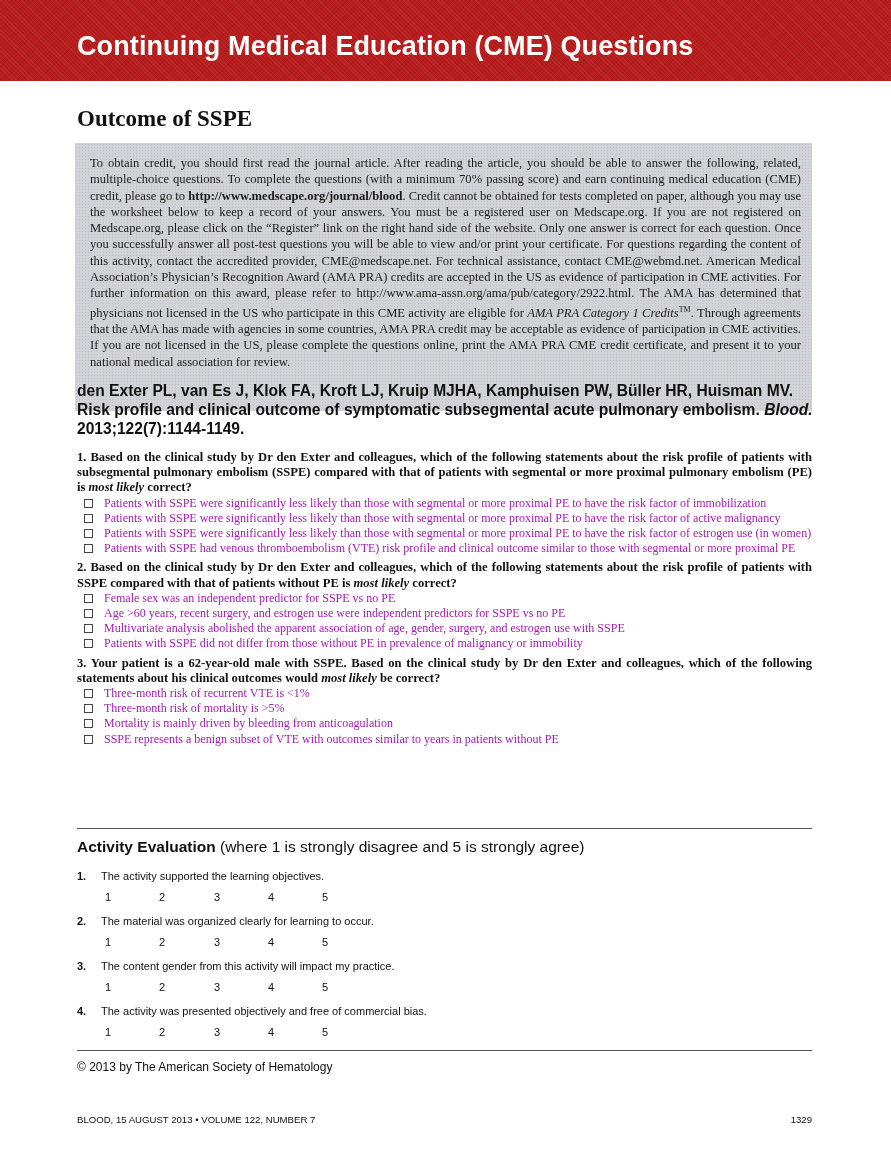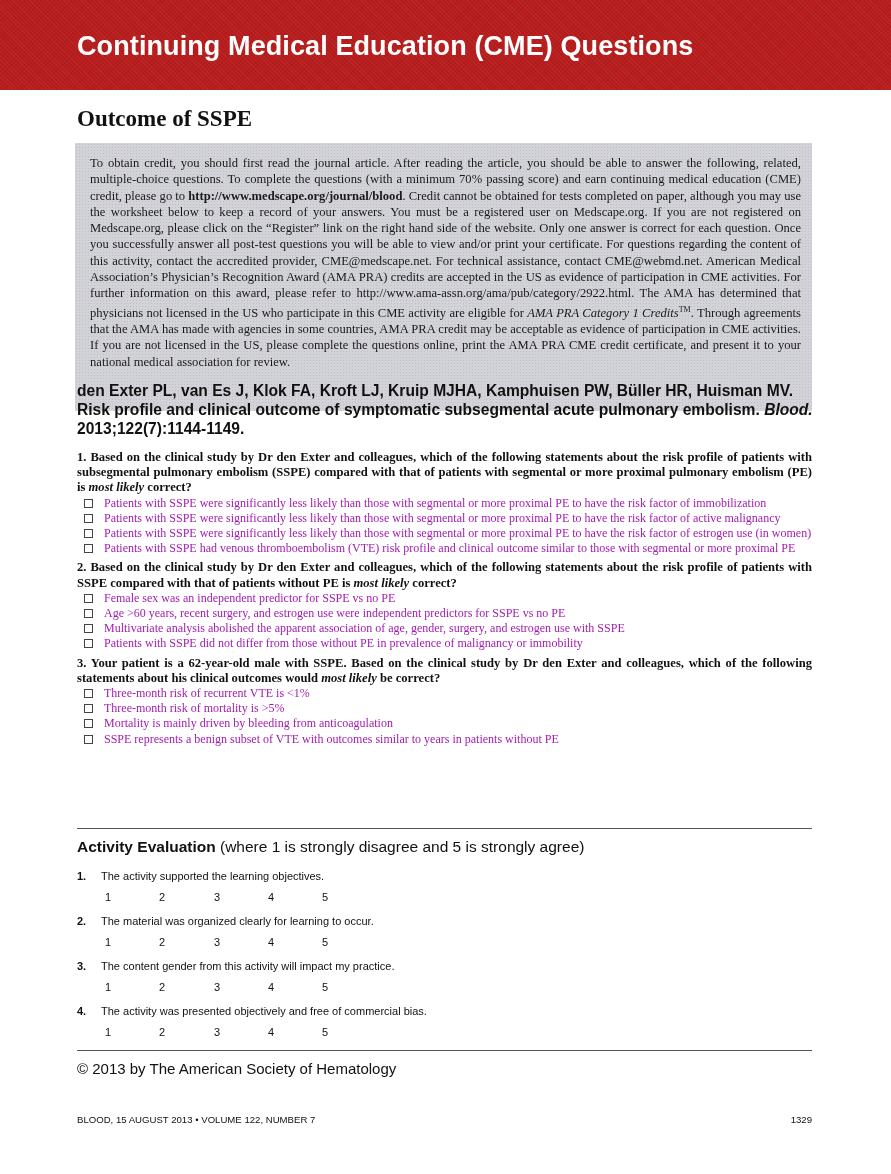--- a/index.html
+++ b/index.html
@@ -1,21 +1,21 @@
 <!DOCTYPE html>
 <html><head>
   <meta charset="utf-8">
   <style>
     html, body { margin: 0; padding: 0; background: #ffffff; }
     body {
       width: 891px; height: 1174px; position: relative; overflow: hidden;
       font-family: "Liberation Serif", serif; color: #1a1a1a;
     }
     .band {
-      position: absolute; left: 0; top: 0; width: 891px; height: 90px;
+      position: absolute; left: 0; top: 0; width: 891px; height: 81px;
       background: #b81c1c;
       background-image:
         repeating-linear-gradient(45deg, rgba(255,255,255,0.05) 0 1px, transparent 1px 3px),
         repeating-linear-gradient(-45deg, rgba(0,0,0,0.06) 0 1px, transparent 1px 3px);
     }
     .band-title {
       position: absolute; left: 77px; top: 31px;
       font-family: "Liberation Sans", sans-serif; font-weight: bold;
       font-size: 27px; color: #ffffff; letter-spacing: 0.1px; white-space: nowrap;
     }
@@ -82,21 +82,21 @@
       position: absolute; left: 24px; top: 0;
       font-family: "Liberation Sans", sans-serif; font-size: 11px; color: #111; white-space: nowrap;
     }
     .scale { position: absolute; left: 28px; top: 21px; height: 14px; }
     .scale span {
       position: absolute; top: 0;
       font-family: "Liberation Sans", sans-serif; font-size: 11px; color: #111; cursor: pointer;
     }
     .copyright {
       position: absolute; left: 77px; top: 1060px;
-      font-family: "Liberation Sans", sans-serif; font-size: 15px; color: #111; white-space: nowrap;
+      font-family: "Liberation Sans", sans-serif; font-size: 12px; color: #111; white-space: nowrap;
     }
     .footer-left {
       position: absolute; left: 77px; top: 1114px;
       font-family: "Liberation Sans", sans-serif; font-size: 9.6px; color: #111; white-space: nowrap;
     }
     .footer-right {
       position: absolute; right: 79px; top: 1114px;
       font-family: "Liberation Sans", sans-serif; font-size: 9.6px; color: #111; white-space: nowrap;
     }
   </style>

